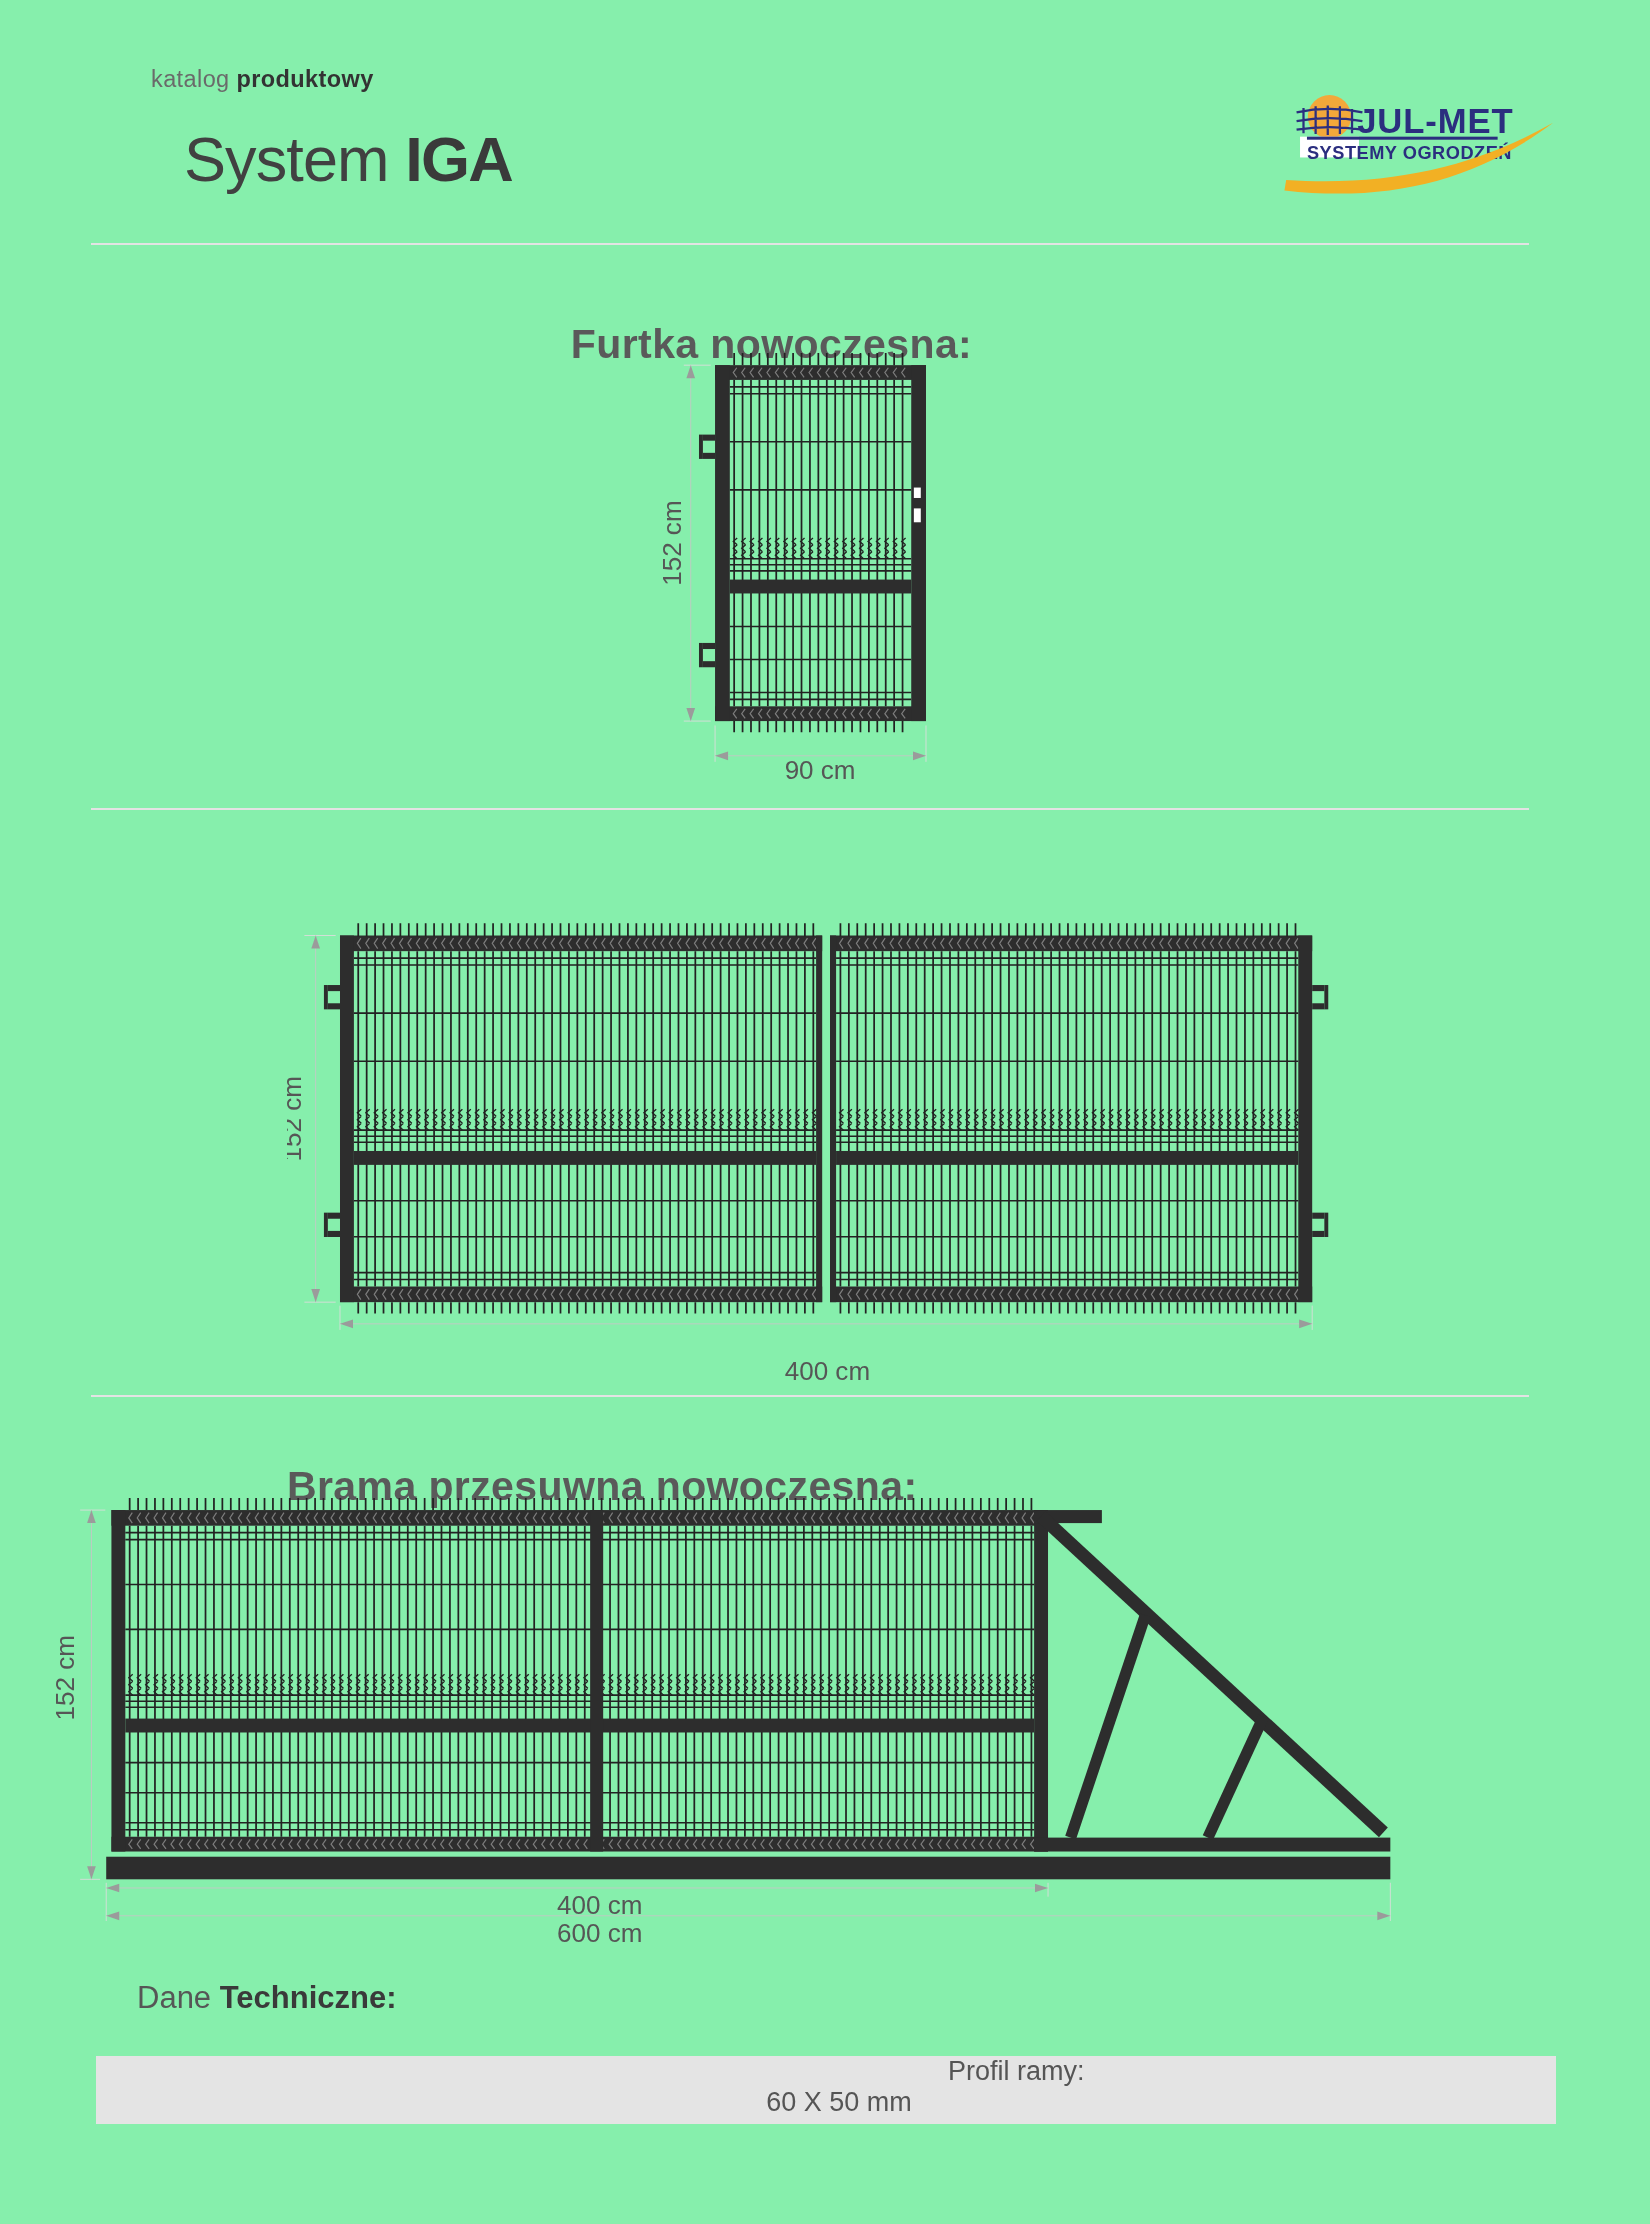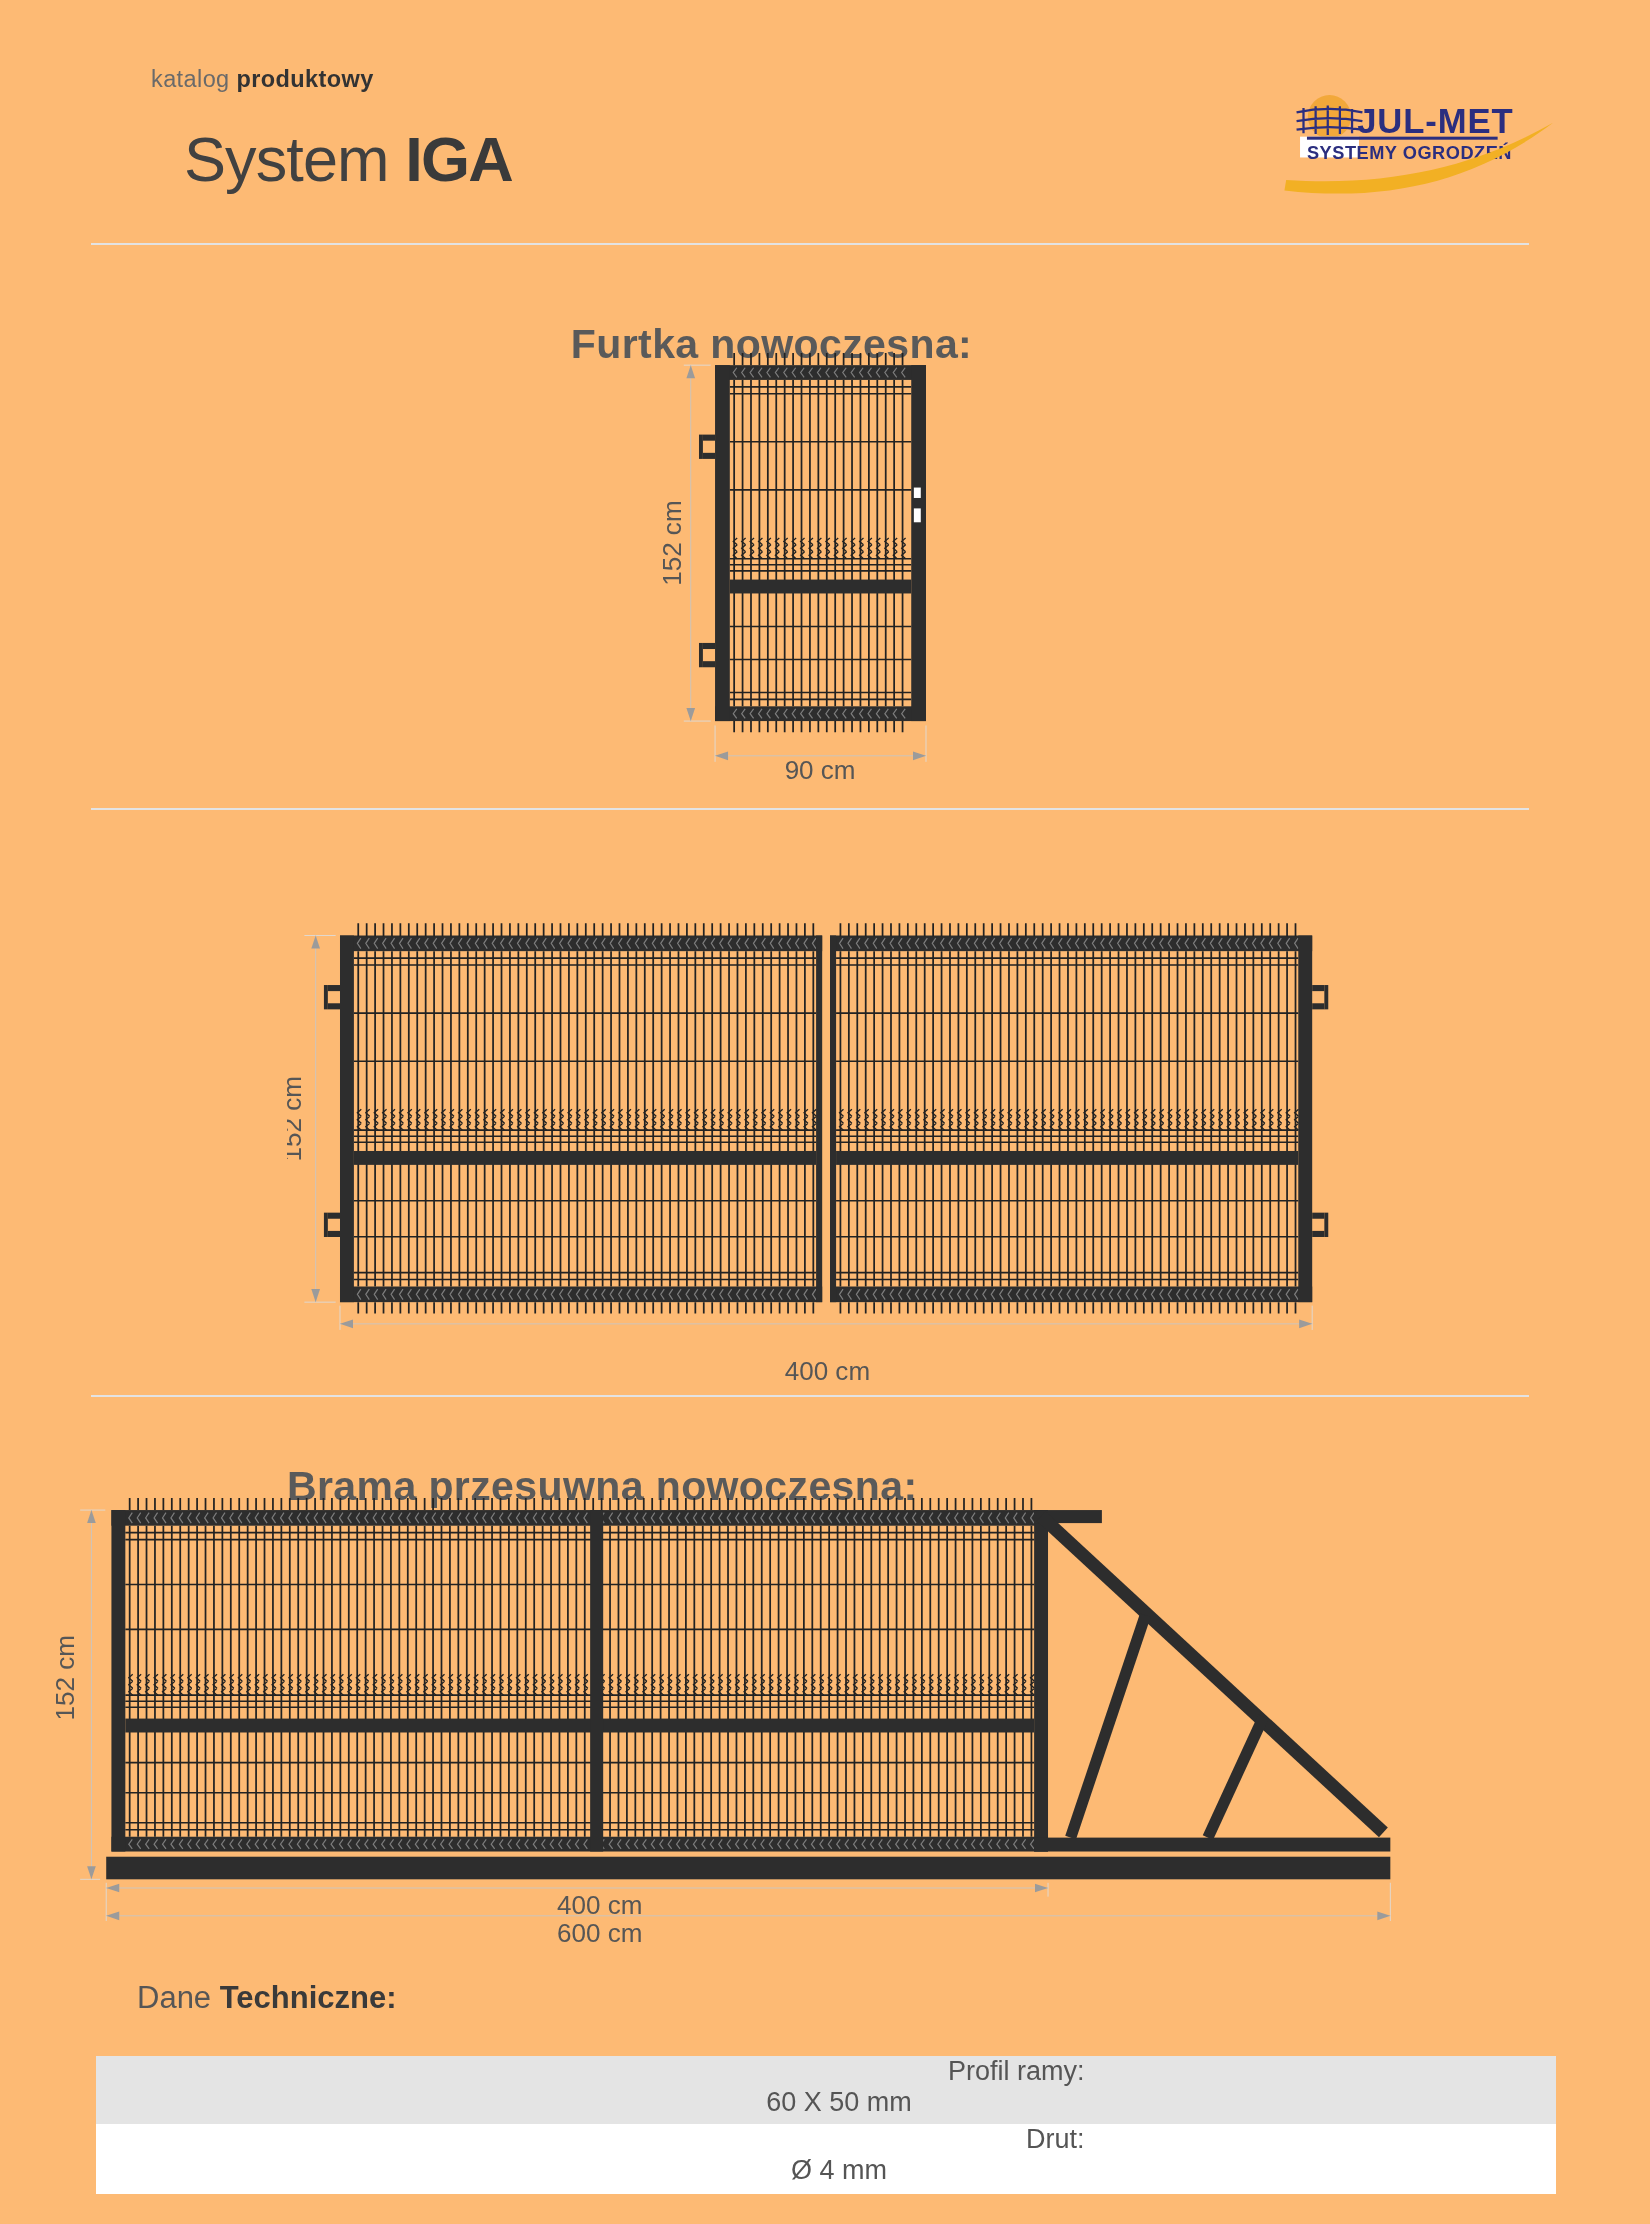--- a/index.html
+++ b/index.html
@@ -1,17 +1,17 @@
 <!DOCTYPE html>
 <html style="font-size:14px"><head>
 <meta charset="utf-8">
 <style>
   html,body{margin:0;padding:0;background:#fff;}
   body{font-family:"Liberation Sans",sans-serif;}
-  .page{position:relative;width:1650px;height:2225px;background:#fdba74;overflow:hidden;}
+  .page{position:relative;width:1650px;height:2225px;background:#86efac;overflow:hidden;}
 
   .kicker{position:absolute;left:151px;top:66px;font-size:23.5px;letter-spacing:0.4px;
           color:#6a6a6a;font-weight:300;white-space:nowrap;}
   .kicker .bold{color:#333;font-weight:700;}
 
   .title{position:absolute;left:184px;top:111px;font-size:63px;line-height:96px;
          color:#414141;font-weight:300;letter-spacing:-0.9px;white-space:nowrap;}
   .title .bold{font-weight:800;letter-spacing:-1.7px;color:#3a3a3a;}
 
   .logo{position:absolute;left:1251px;top:76px;width:313px;height:130px;}
@@ -211,19 +211,15 @@
 
   <div class="tech-h">
     <span>Dane</span>
     <span class="bold">Techniczne:</span>
   </div>
 
   <div class="trow gray">
     <div class="lbl">Profil ramy:</div>
     <div class="val">60 X 50 mm</div>
   </div>
-  <div class="trow white">
-    <div class="lbl">Drut:</div>
-    <div class="val">Ø 4 mm</div>
-  </div>
 
 </div>
 
 
 </body></html>

